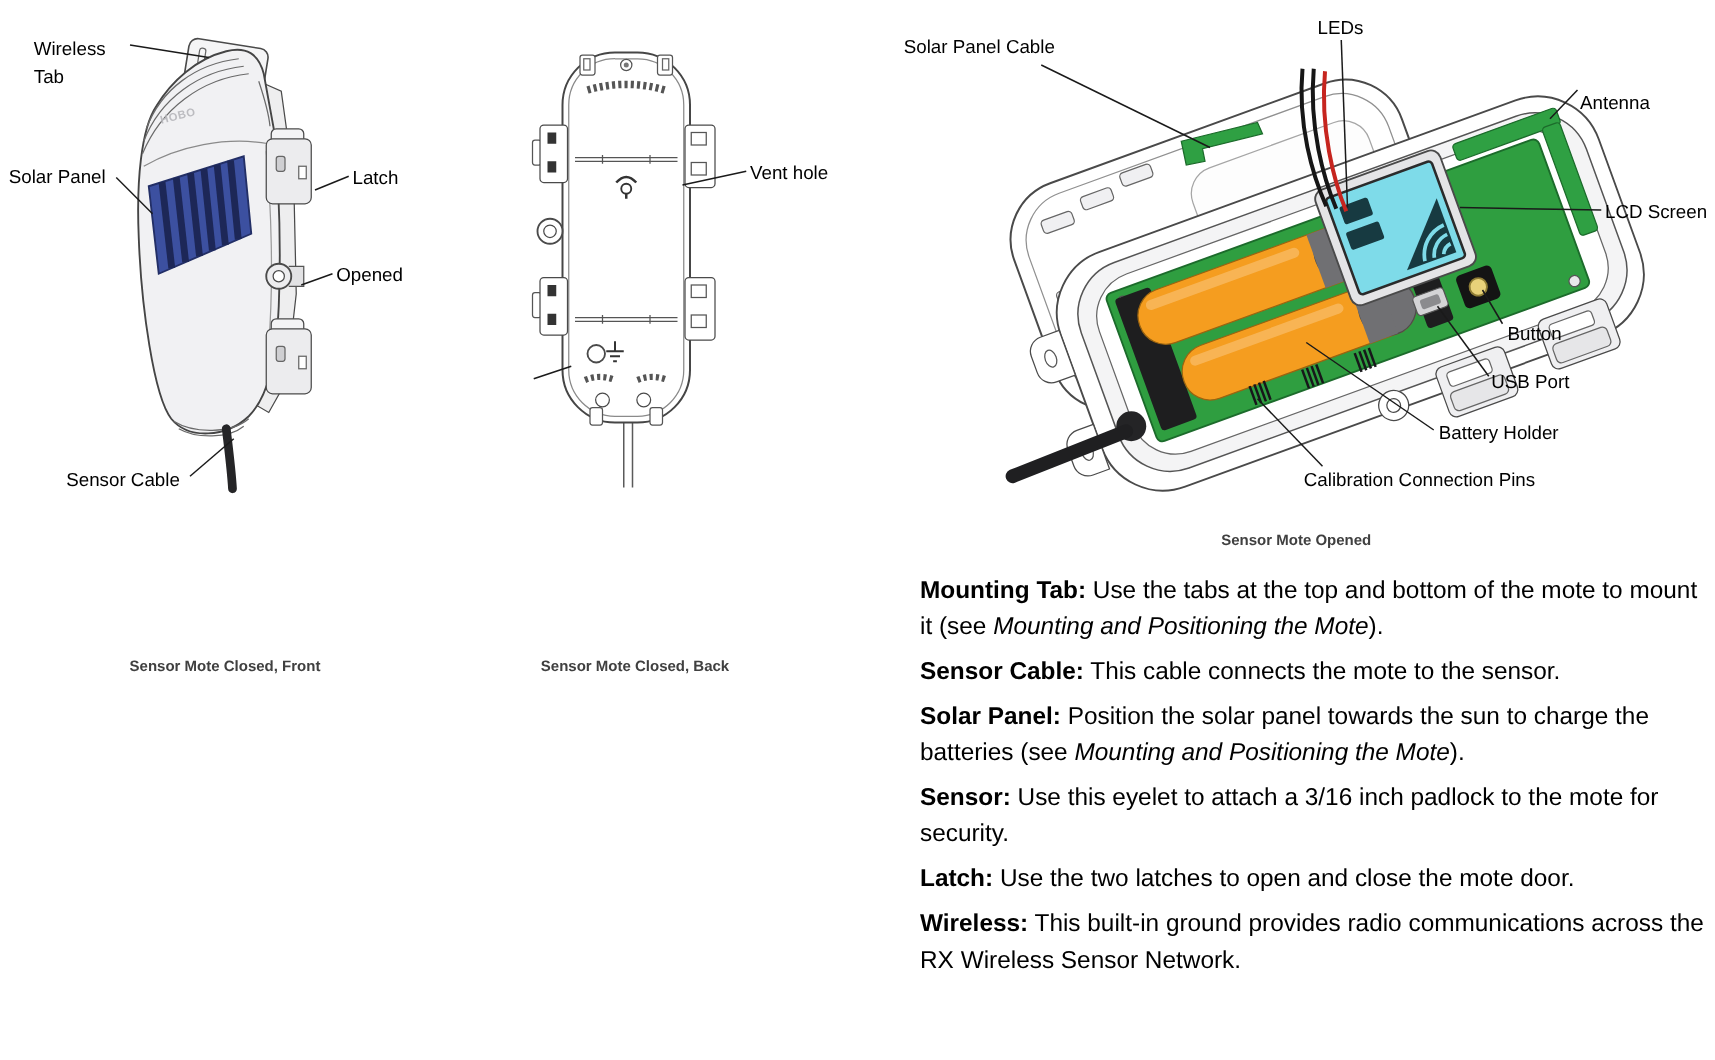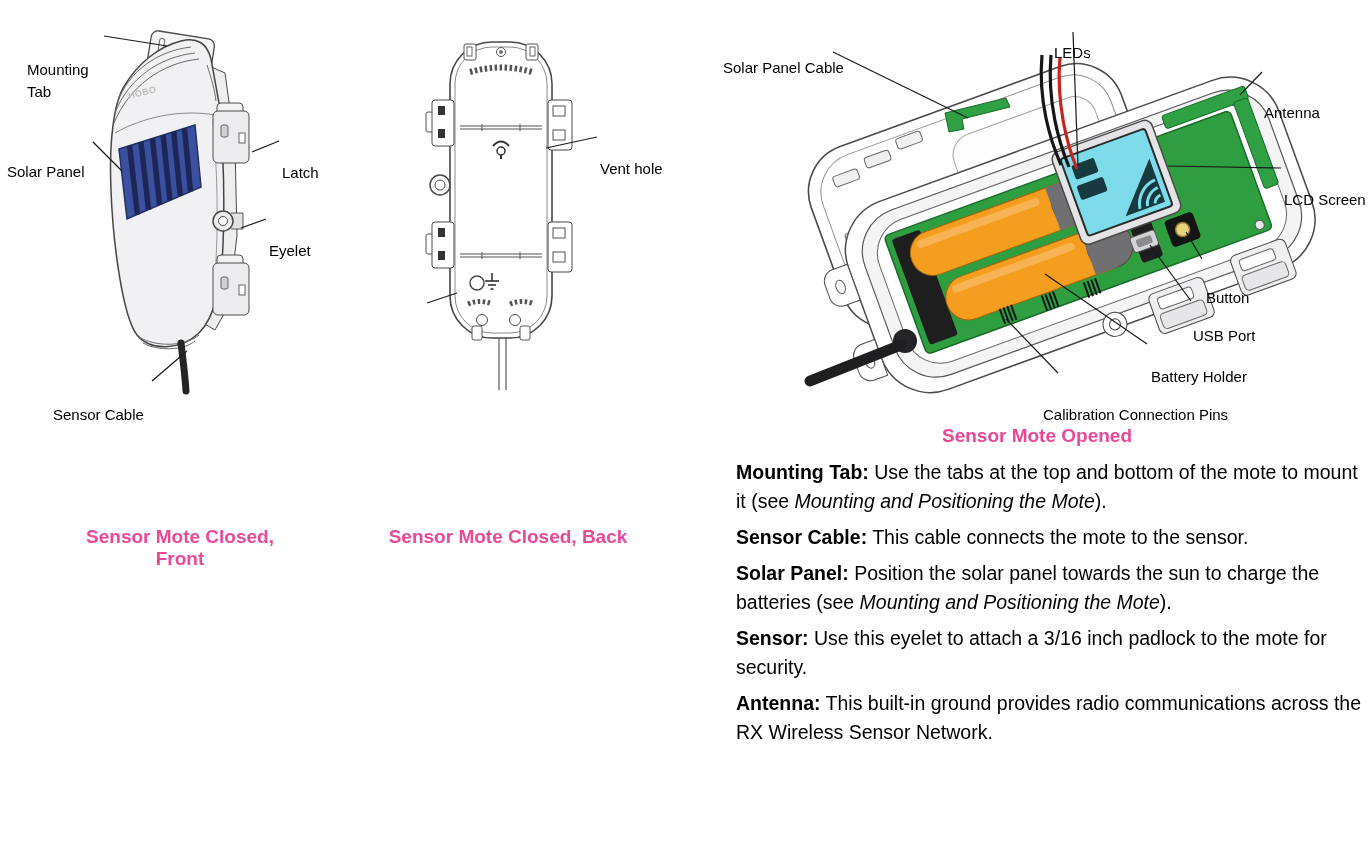--- a/index.html
+++ b/index.html
@@ -1,20 +1,20 @@
 <!DOCTYPE html>
 <html><head>
 <meta charset="utf-8">
 <style>
   html,body{margin:0;padding:0;background:#ffffff;}
   #page{position:relative;width:1372px;height:848px;background:#ffffff;
         font-family:"Liberation Sans",sans-serif;color:#000;overflow:hidden;}
   .figsvg{position:absolute;overflow:hidden;}
-  .fig-label{position:absolute;font-size:15px;line-height:22px;color:#000;white-space:normal;margin-top:30px;}
-  .caption{position:absolute;font-weight:bold;font-size:19px;text-align:center;color:#ec4899;}
+  .fig-label{position:absolute;font-size:15px;line-height:22px;color:#000;white-space:normal;}
+  .caption{position:absolute;font-weight:bold;font-size:12px;text-align:center;color:#404040;}
   #leader-overlay{position:absolute;left:0;top:0;width:1372px;height:848px;pointer-events:none;}
   #desc-block{position:absolute;left:736px;top:458px;width:630px;
               font-size:19.5px;line-height:29px;color:#000;}
   #desc-block p{margin:0 0 7px 0;}
   #desc-block b{font-weight:bold;}
   #desc-block i{font-style:italic;}
 </style>
 </head>
 <body>
 
@@ -291,24 +291,24 @@
       <line x1="1073" y1="32" x2="1078" y2="166"></line>
       <line x1="1262" y1="72" x2="1240" y2="95"></line>
       <line x1="1281" y1="168" x2="1168" y2="166"></line>
       <line x1="1202" y1="259" x2="1186" y2="232"></line>
       <line x1="1191" y1="301" x2="1150" y2="245"></line>
       <line x1="1147" y1="344" x2="1045" y2="274"></line>
       <line x1="1058" y1="373" x2="1006" y2="319"></line>
     </g>
   </svg>
 
-  <div class="fig-label" style="left:27px;top:29px;width:84px">Mounting Tab</div>
+  <div class="fig-label" style="left:27px;top:29px;width:84px">Wireless Tab</div>
   <div class="fig-label" style="left:7px;top:131px">Solar Panel</div>
   <div class="fig-label" style="left:282px;top:132px">Latch</div>
-  <div class="fig-label" style="left:269px;top:210px">Eyelet</div>
+  <div class="fig-label" style="left:269px;top:210px">Opened</div>
   <div class="fig-label" style="left:53px;top:374px">Sensor Cable</div>
   <div class="fig-label" style="left:600px;top:128px">Vent hole</div>
   <div class="fig-label" style="left:723px;top:27px">Solar Panel Cable</div>
   <div class="fig-label" style="left:1054px;top:12px">LEDs</div>
   <div class="fig-label" style="left:1264px;top:72px">Antenna</div>
   <div class="fig-label" style="left:1284px;top:159px">LCD Screen</div>
   <div class="fig-label" style="left:1206px;top:257px">Button</div>
   <div class="fig-label" style="left:1193px;top:295px">USB Port</div>
   <div class="fig-label" style="left:1151px;top:336px">Battery Holder</div>
   <div class="fig-label" style="left:1043px;top:374px">Calibration Connection Pins</div>
@@ -324,17 +324,20 @@
     <p class="desc">
       <b>Sensor Cable:</b><span> This cable connects the mote to the sensor.</span><i></i><span></span>
     </p>
     <p class="desc">
       <b>Solar Panel:</b><span> Position the solar panel towards the sun to charge the batteries (see </span><i>Mounting and Positioning the Mote</i><span>).</span>
     </p>
     <p class="desc">
       <b>Sensor:</b><span> Use this eyelet to attach a 3/16 inch padlock to the mote for security.</span><i></i><span></span>
     </p>
     <p class="desc">
-      <b>Antenna:</b><span> This built-in ground provides radio communications across the RX Wireless Sensor Network.</span><i></i><span></span>
+      <b>Latch:</b><span> Use the two latches to open and close the mote door.</span><i></i><span></span>
+    </p>
+    <p class="desc">
+      <b>Wireless:</b><span> This built-in ground provides radio communications across the RX Wireless Sensor Network.</span><i></i><span></span>
     </p>
   </div>
 
 </div>
 
 </body></html>

